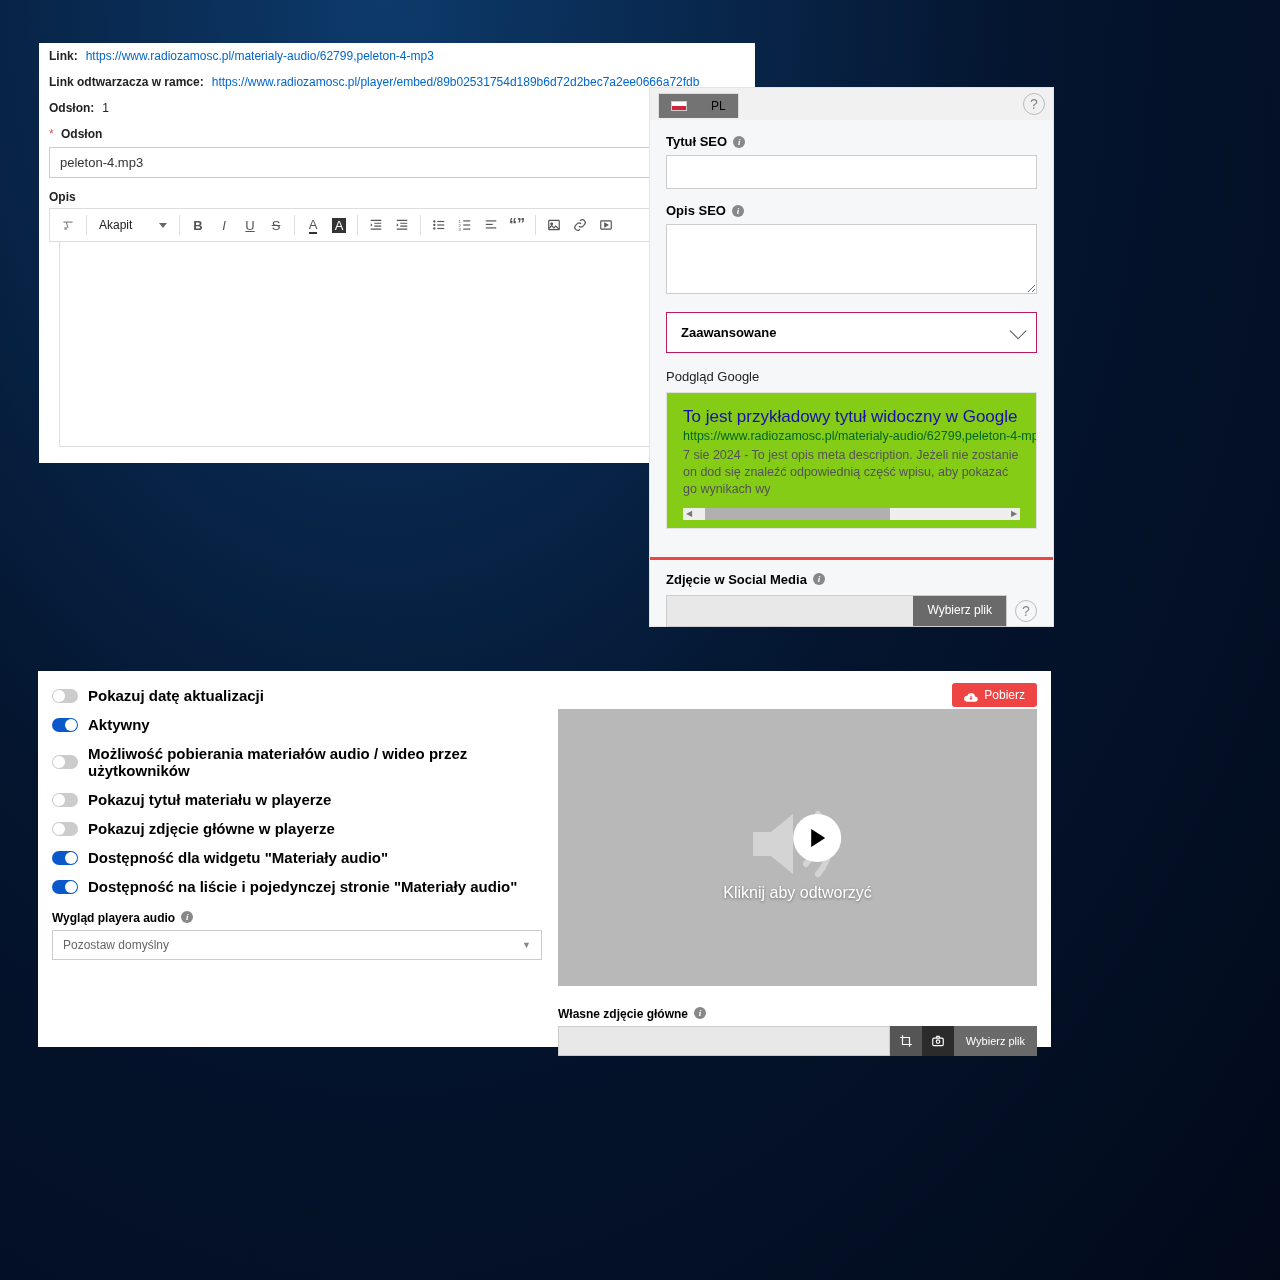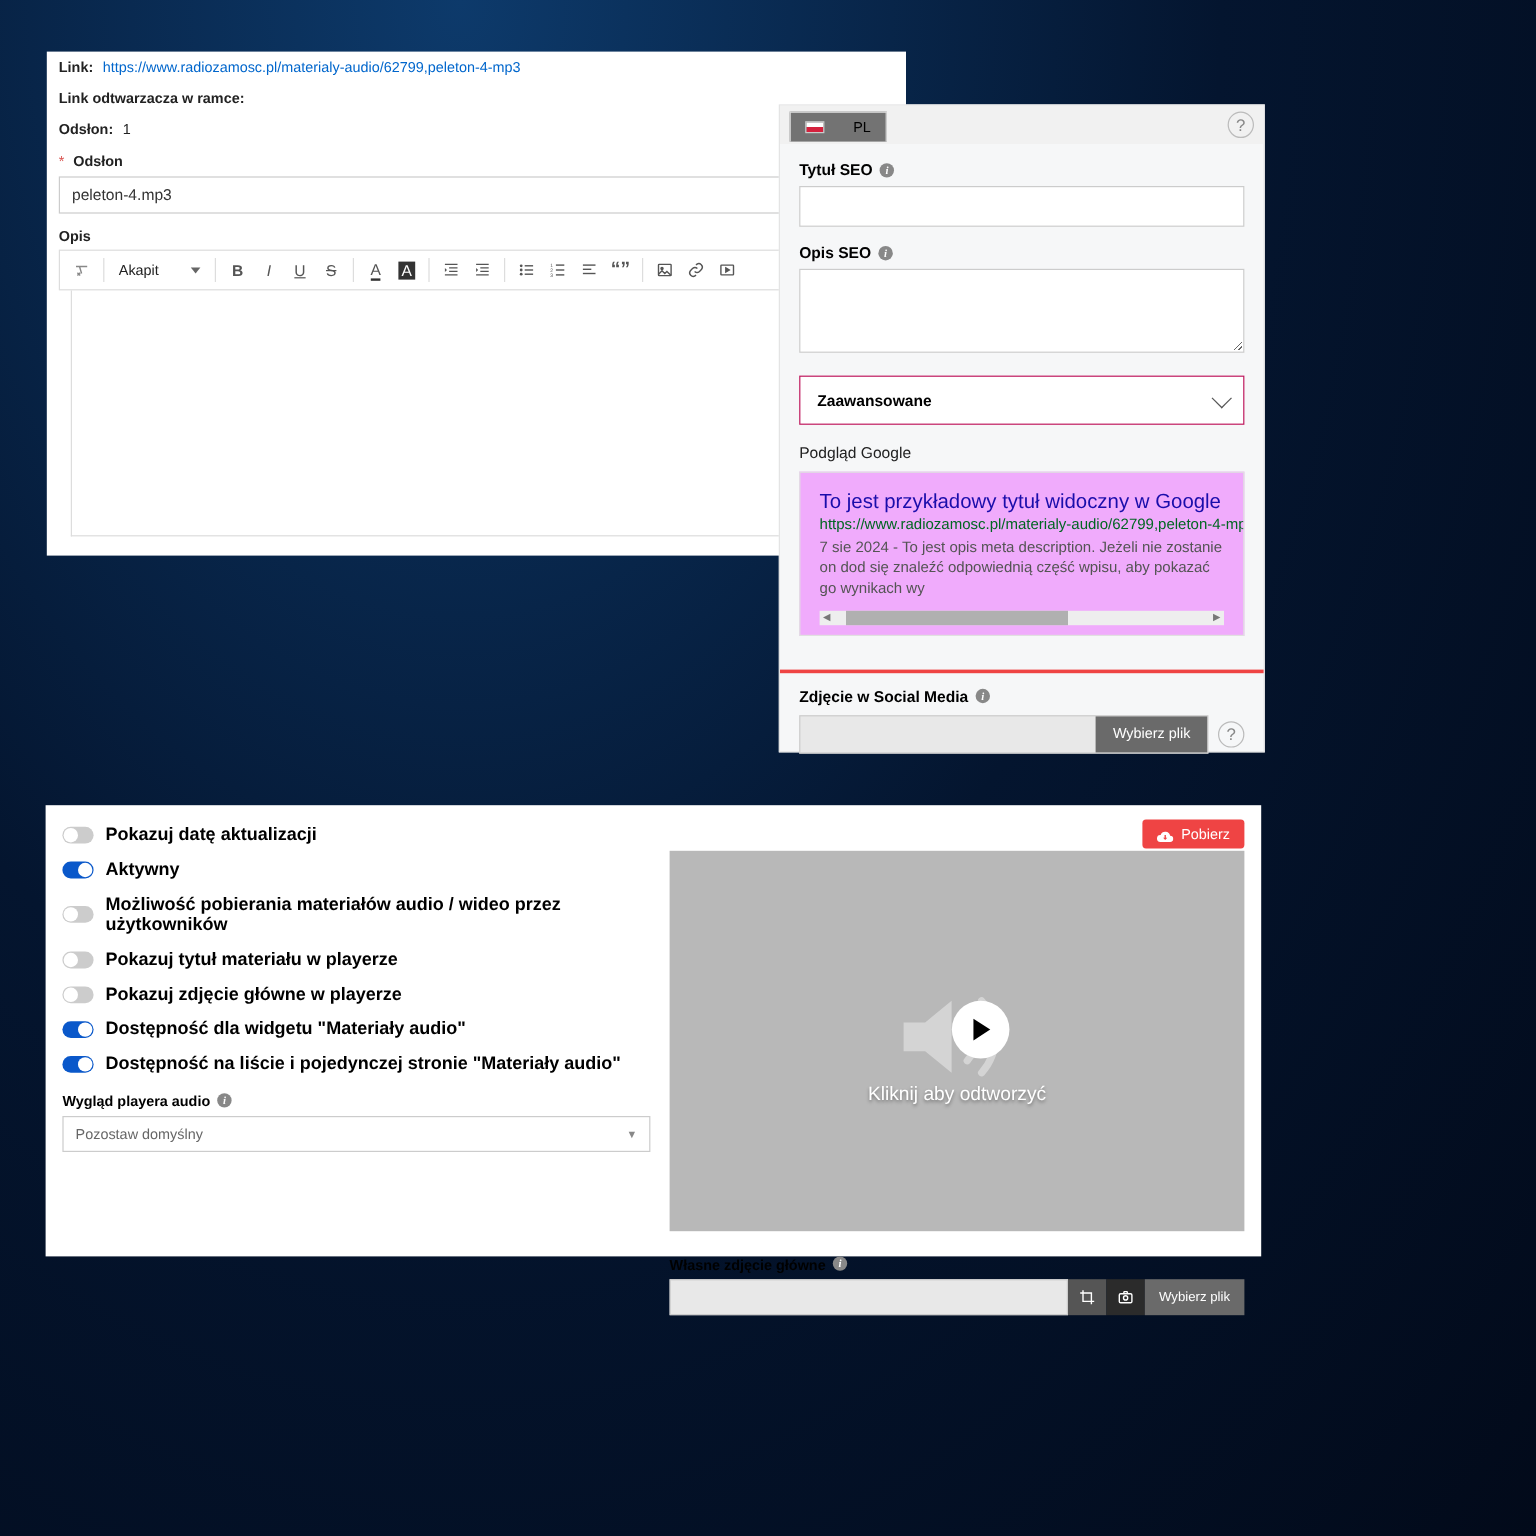--- a/index.html
+++ b/index.html
@@ -114,21 +114,21 @@
   display: flex; justify-content: space-between; align-items: center;
   font-weight: 600; font-size: 13px; margin-bottom: 16px;
 }
 .chevron {
   width: 12px; height: 12px;
   border-right: 1.5px solid #555; border-bottom: 1.5px solid #555;
   transform: rotate(45deg) translateY(-3px);
 }
 .google-preview-label { font-size: 13px; color: #222; margin-bottom: 8px; }
 .google-card {
-  background: #f0abfc; border: 1px solid #e0e0e0;
+  background: #84cc16; border: 1px solid #e0e0e0;
   padding: 14px 16px 8px;
   overflow: hidden;
 }
 .g-title { color: #1a0dab; font-size: 17px; margin-bottom: 2px; white-space: nowrap; }
 .g-url { color: #006621; font-size: 12.5px; margin-bottom: 4px; white-space: nowrap; }
 .g-desc { color: #545454; font-size: 12.5px; line-height: 1.35; }
 .g-scroll {
   margin-top: 10px; height: 12px; background: #eee;
   display: flex; align-items: center;
 }
@@ -182,21 +182,21 @@
   display: flex; justify-content: space-between; align-items: center;
 }
 .pobierz-btn {
   position: absolute; right: 14px; top: 12px;
   background: #ef4444; color: #fff; border-radius: 3px;
   padding: 5px 12px; font-size: 12px;
   display: flex; align-items: flex-end; gap: 6px;
 }
 .cloud-icon { width: 14px; height: 10px; }
 .media-box {
-  background: #b8b8b8; height: 317px; margin-top: 28px;
+  background: #b8b8b8; height: 277px; margin-top: 28px;
   display: flex; align-items: center; justify-content: center;
   position: relative;
 }
 .speaker-overlay { position: relative; display: flex; flex-direction: column; align-items: center; }
 .play-circle {
   width: 48px; height: 48px; border-radius: 50%; background: #fff;
   display: flex; align-items: center; justify-content: center;
   position: absolute; top: 20px; left: 50%; transform: translateX(-10%);
   z-index: 2;
 }
@@ -217,20 +217,21 @@
 </head>
 <body>
 
 <div class="panel1">
   <div class="meta-row">
     <span class="meta-label">Link:</span>
     <span class="meta-link">https://www.radiozamosc.pl/materialy-audio/62799,peleton-4-mp3</span>
   </div>
   <div class="meta-row">
     <span class="meta-label">Link odtwarzacza w ramce:</span>
+    <span class="meta-link">https://www.radiozamosc.pl/player/embed/89b02531754d189b6d72d2bec7a2ee0666a72fdb</span>
   </div>
   <div class="meta-row">
     <span class="meta-label">Odsłon:</span>
     <span>1</span>
   </div>
   <div class="field-group">
     <span class="required-star">*</span>
     <span class="field-label">Odsłon</span>
     <input class="title-input" value="peleton-4.mp3" style="">
   </div>

